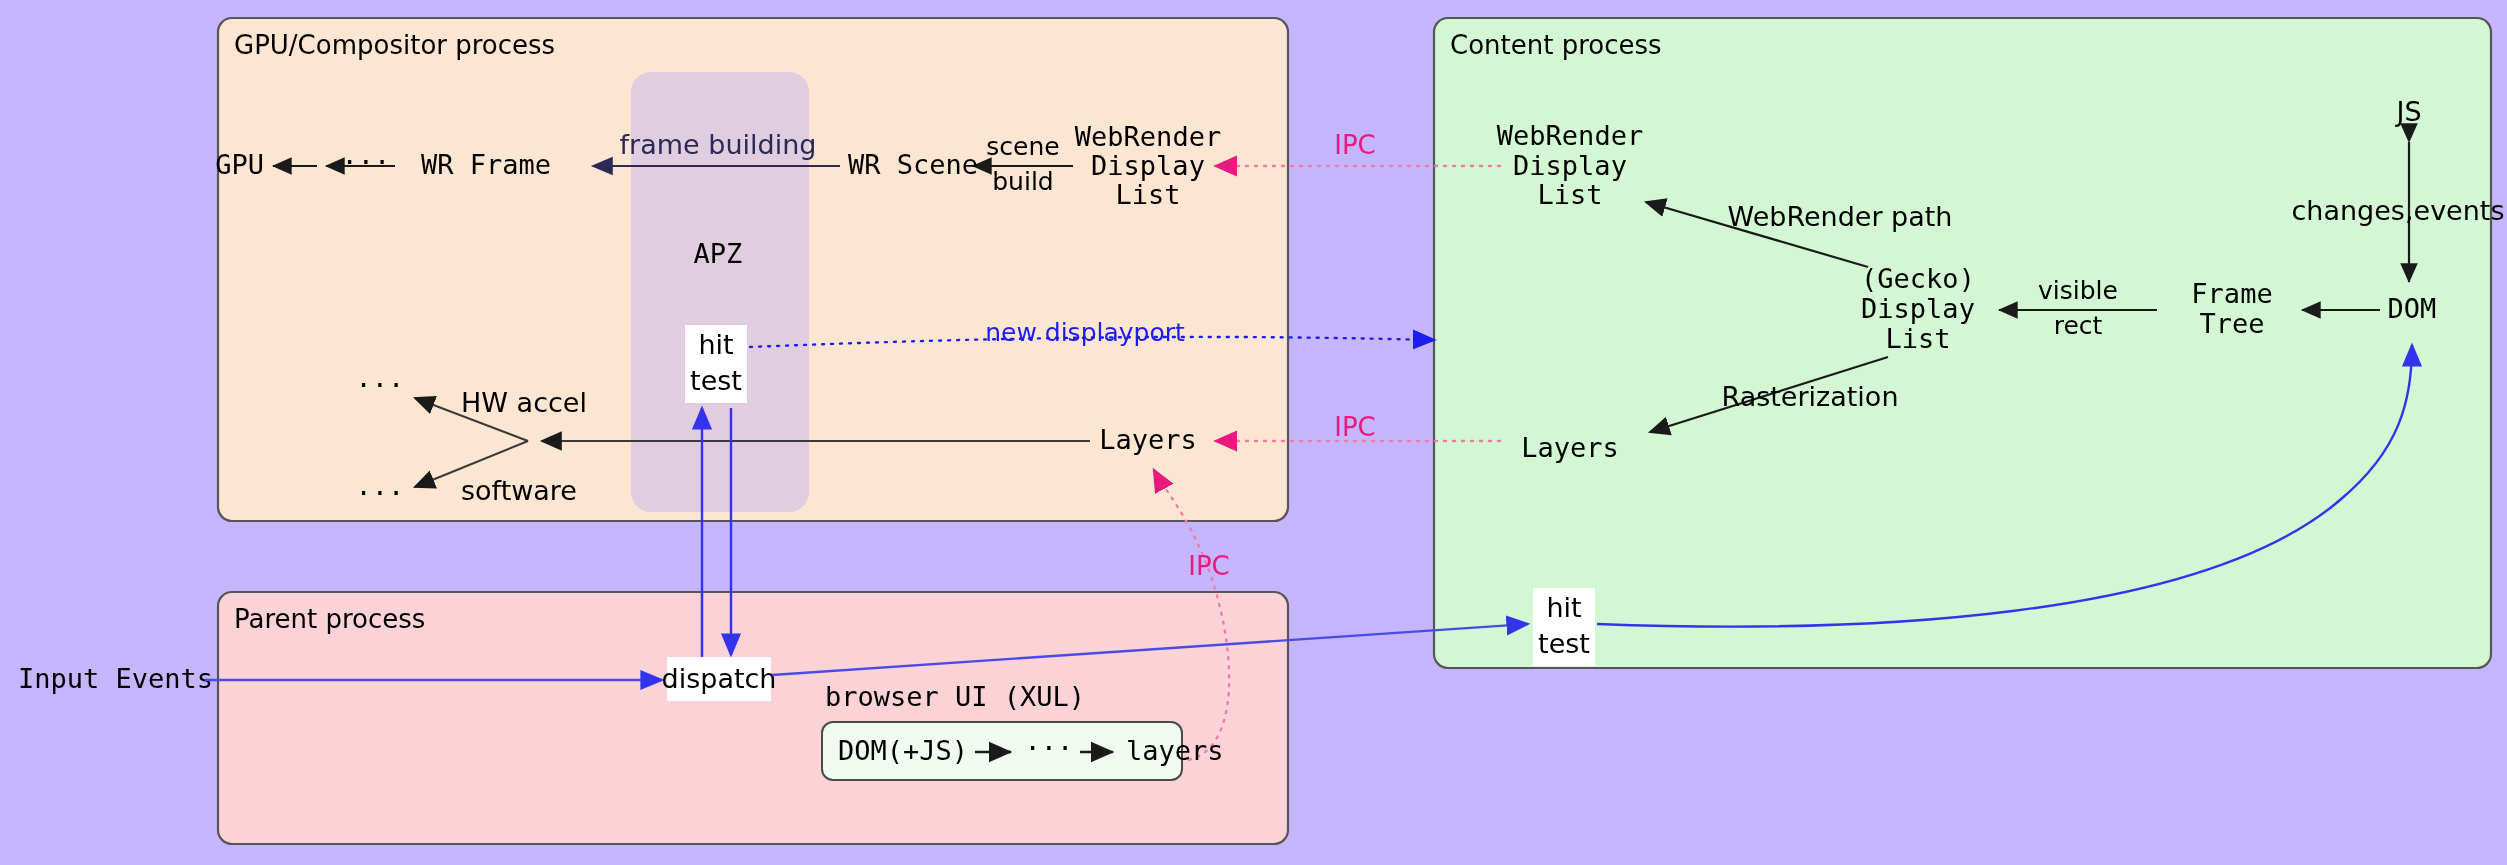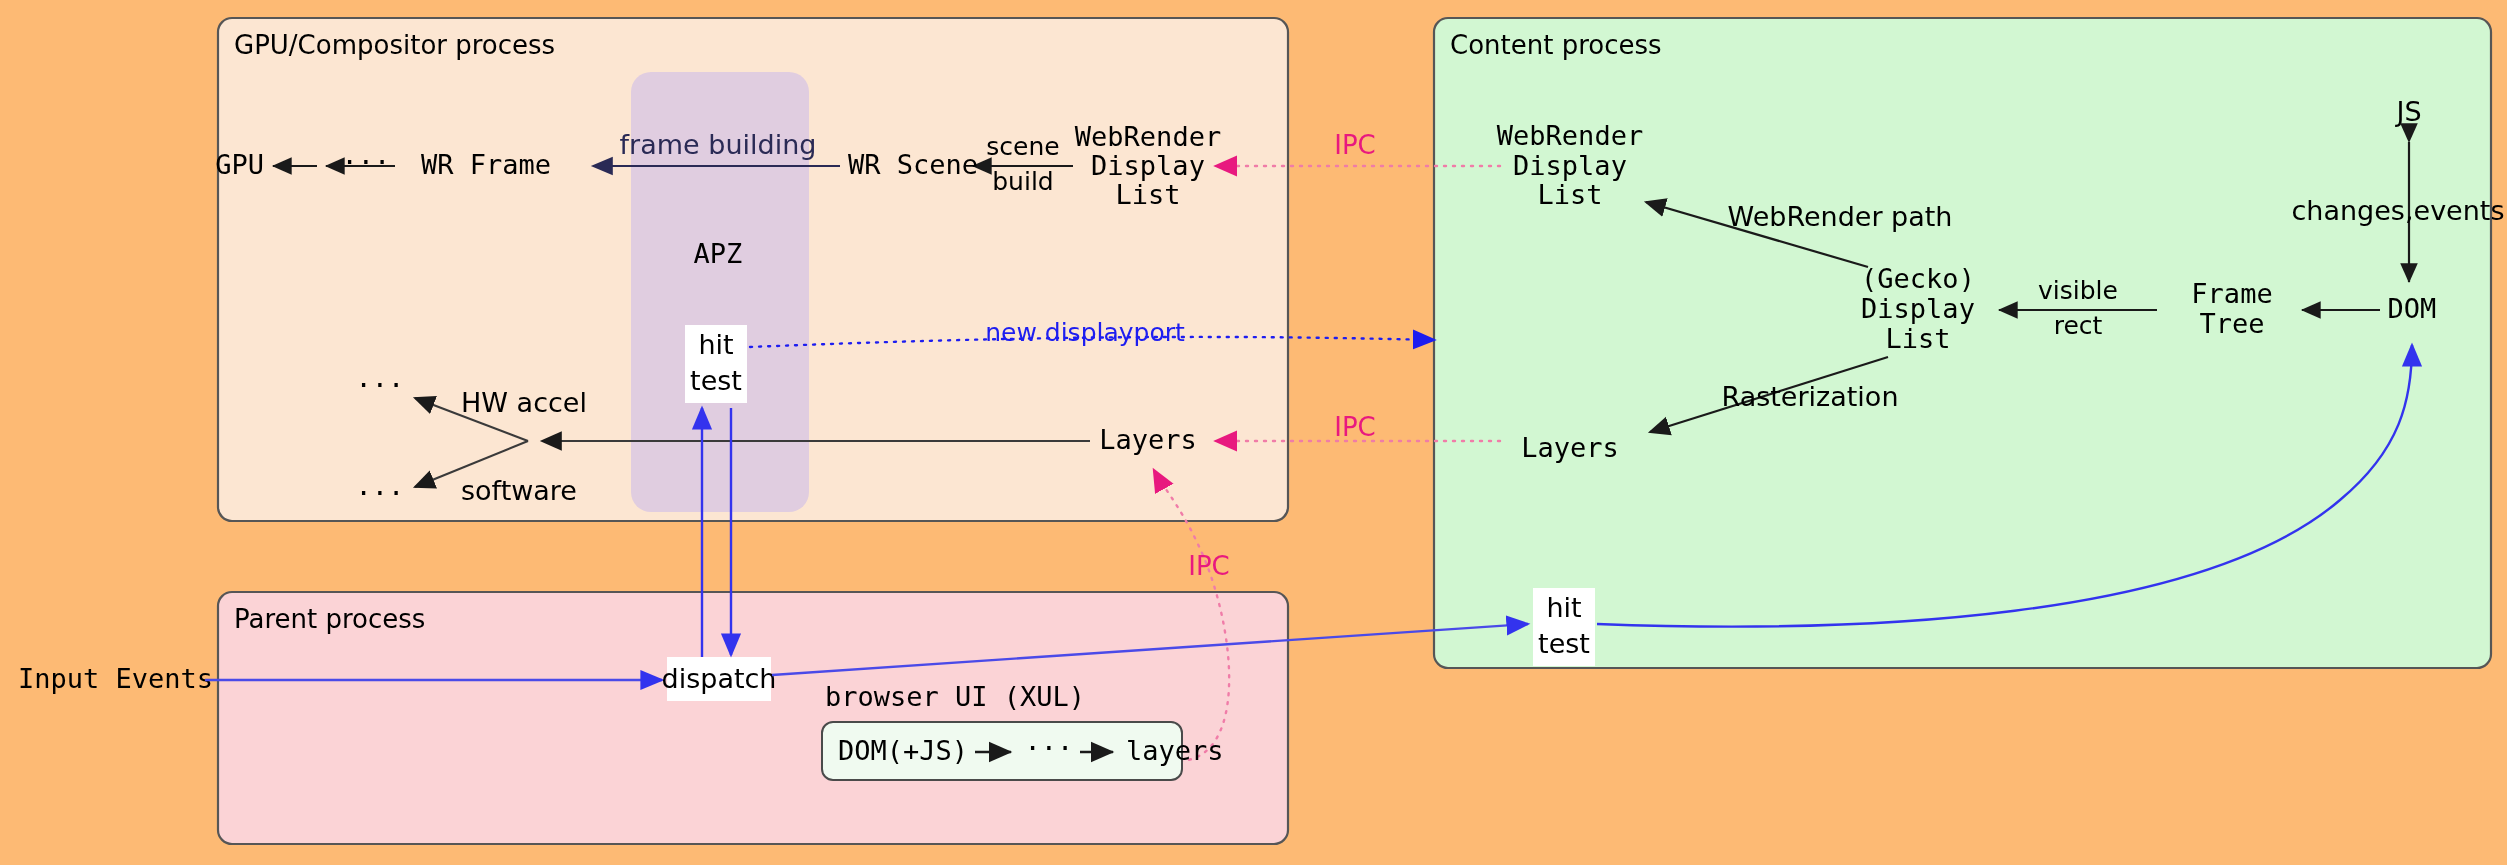--- a/index.html
+++ b/index.html
@@ -7,21 +7,21 @@
     padding: 0;
     background: #ffffff;
   }
   body {
     font-family: "DejaVu Sans", sans-serif;
   }
   #stage {
     position: relative;
     width: 2507px;
     height: 865px;
-    background: #fdba74;
+    background: #c4b5fd;
     overflow: hidden;
   }
   svg#diagram {
     position: absolute;
     left: 0; top: 0;
     width: 2507px;
     height: 865px;
   }
   text {
     dominant-baseline: middle;

